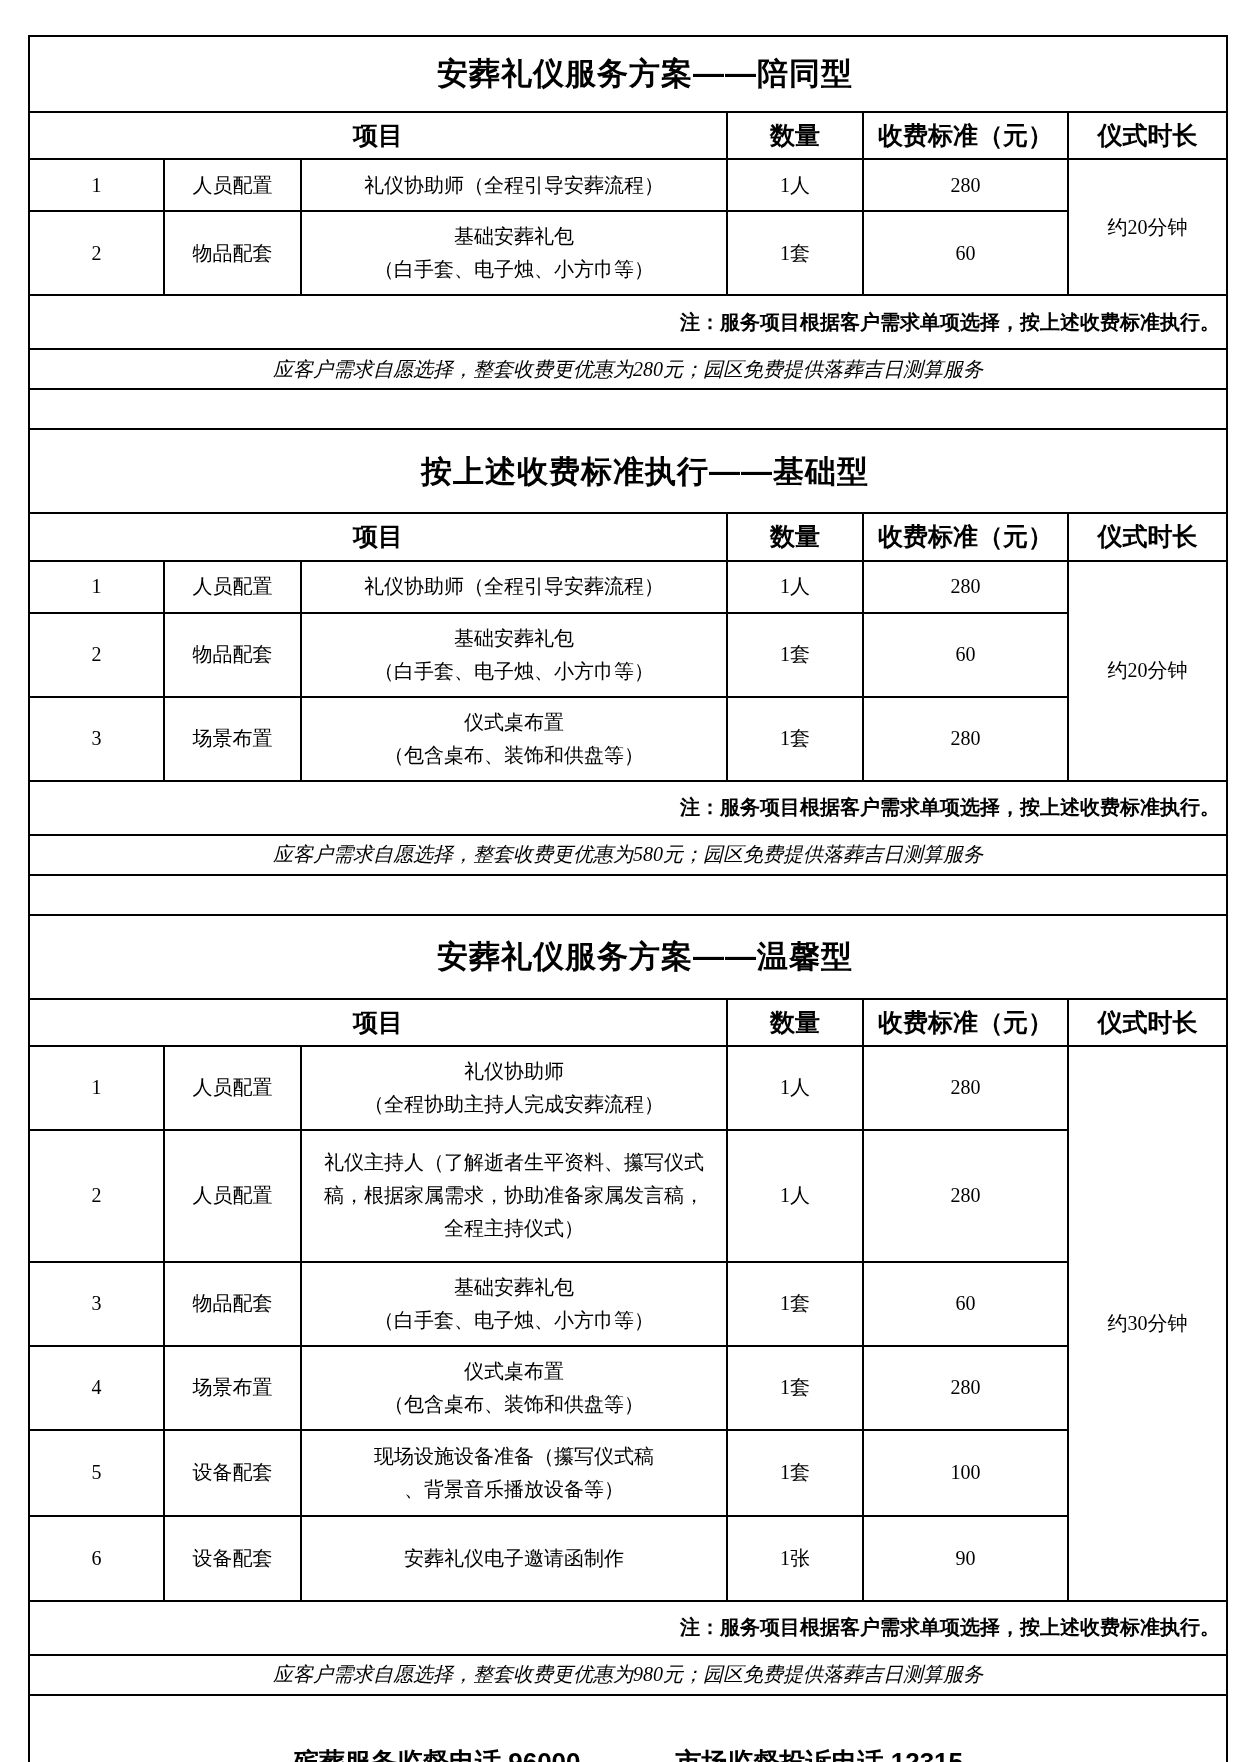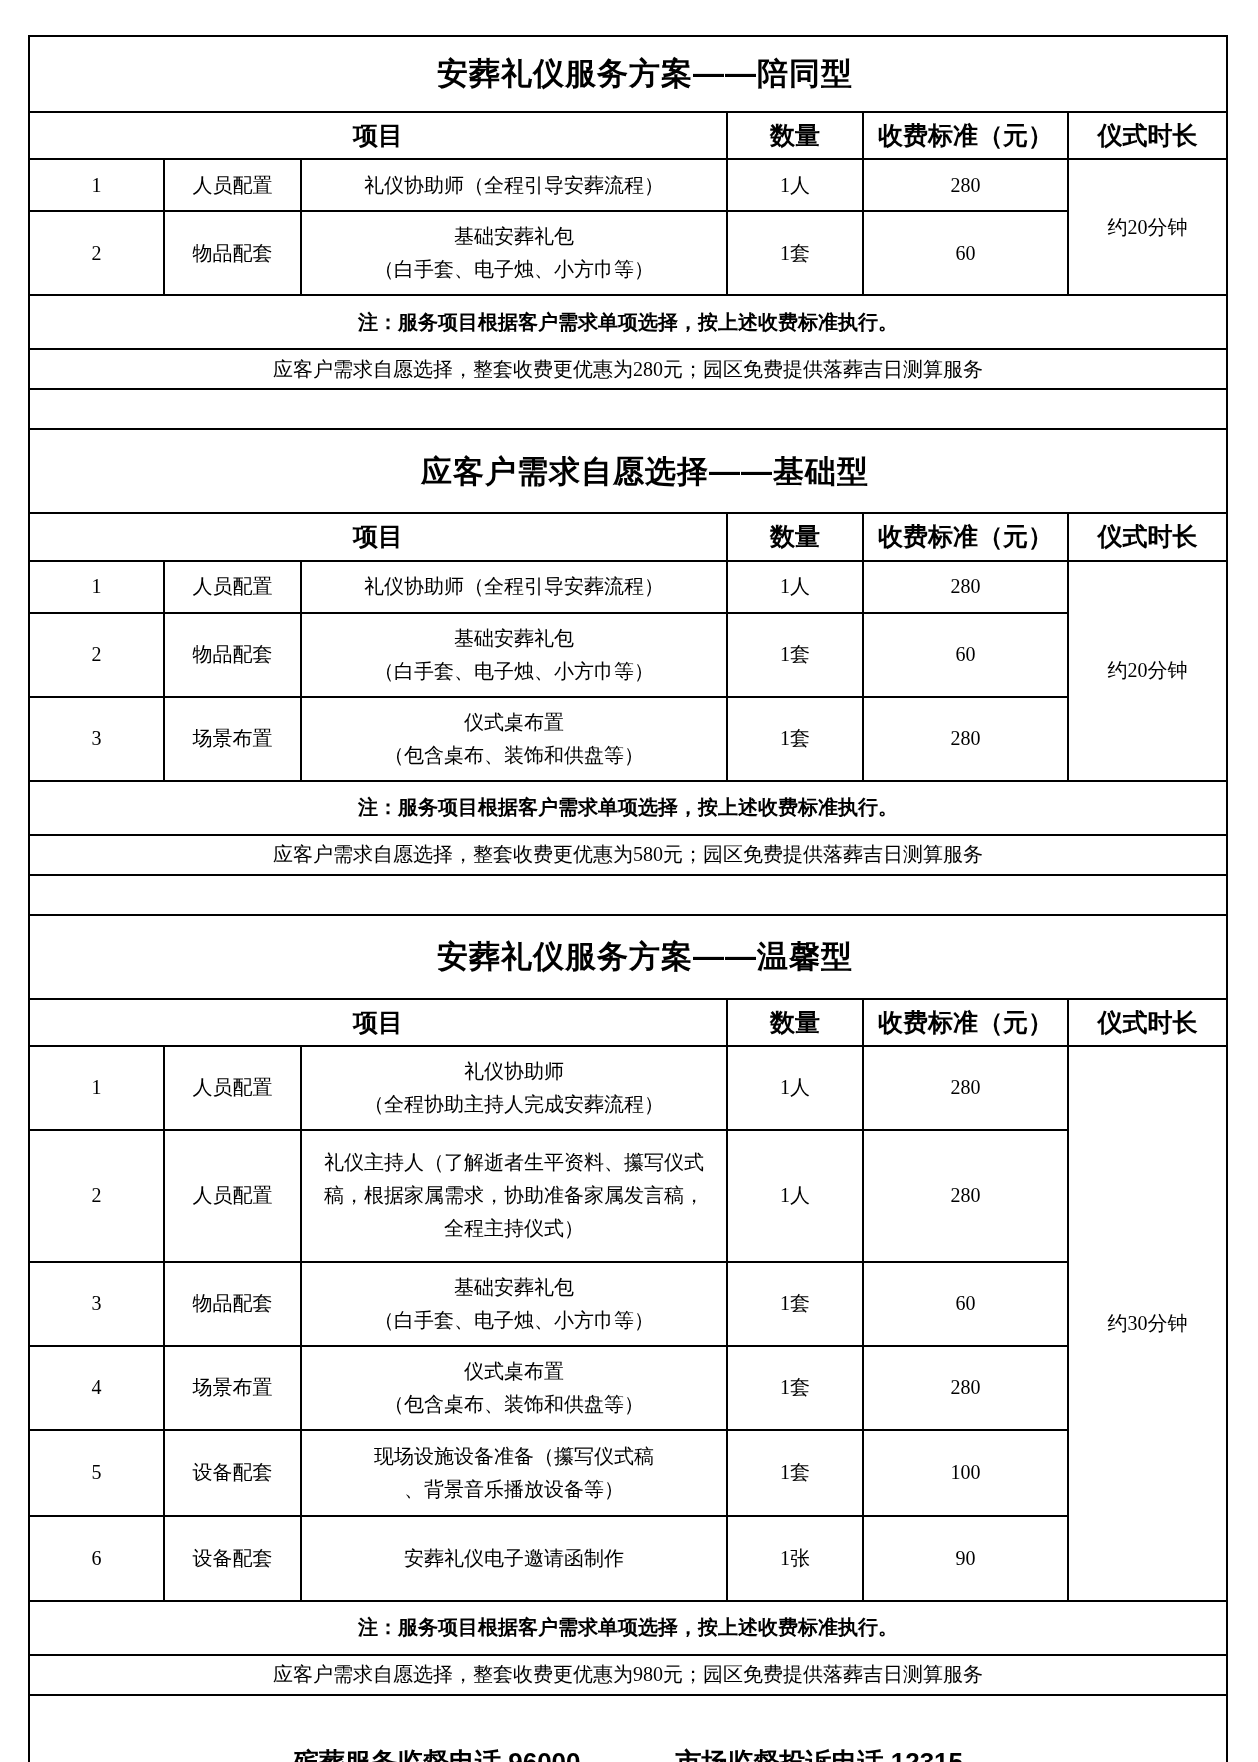--- a/index.html
+++ b/index.html
@@ -29,25 +29,25 @@
     font-family:"Liberation Sans","DejaVu Sans",sans-serif;
     font-weight:bold; font-size:25px; height:40px;
   }
   .h50 { height:46px; }
   .h82 { height:78px; }
   .h84 { height:80px; }
   .h83 { height:79px; }
   .h130 { height:126px; }
   .desc-left { text-align:center; padding:6px 16px; }
   .note-bold {
-    text-align:center; height:48px;
+    text-align:right; height:48px;
     font-family:"Liberation Sans","DejaVu Sans",sans-serif;
     font-weight:bold;
   }
-  .note-plain { height:34px; }
+  .note-plain { height:34px;font-style:italic; }
   .spacer-row { height:34px; }
   .footer-cell {
     height:80px;
     font-family:"Liberation Sans","DejaVu Sans",sans-serif;
     font-weight:bold; font-size:26px;
   }
   .footer-wrap { display:flex; justify-content:center; gap:95px; }
 </style>
 </head>
 <body>
@@ -92,21 +92,21 @@
         <td colspan="6" class="note-bold">注：服务项目根据客户需求单项选择，按上述收费标准执行。</td>
       </tr>
   <tr>
         <td colspan="6" class="note-plain">应客户需求自愿选择，整套收费更优惠为280元；园区免费提供落葬吉日测算服务</td>
       </tr>
   <tr>
         <td colspan="6" class="spacer-row"></td>
       </tr>
 
   <tr>
-        <td colspan="6" class="title-cell title-tall">应客户需求自愿选择——基础型</td>
+        <td colspan="6" class="title-cell title-tall">按上述收费标准执行——基础型</td>
       </tr>
   <tr>
     <td colspan="3" class="hdr">项目</td>
     <td class="hdr">数量</td>
     <td class="hdr">收费标准（元）</td>
     <td class="hdr">仪式时长</td>
   </tr>
   <tr>
     <td class="h50">1</td>
     <td>人员配置</td>

